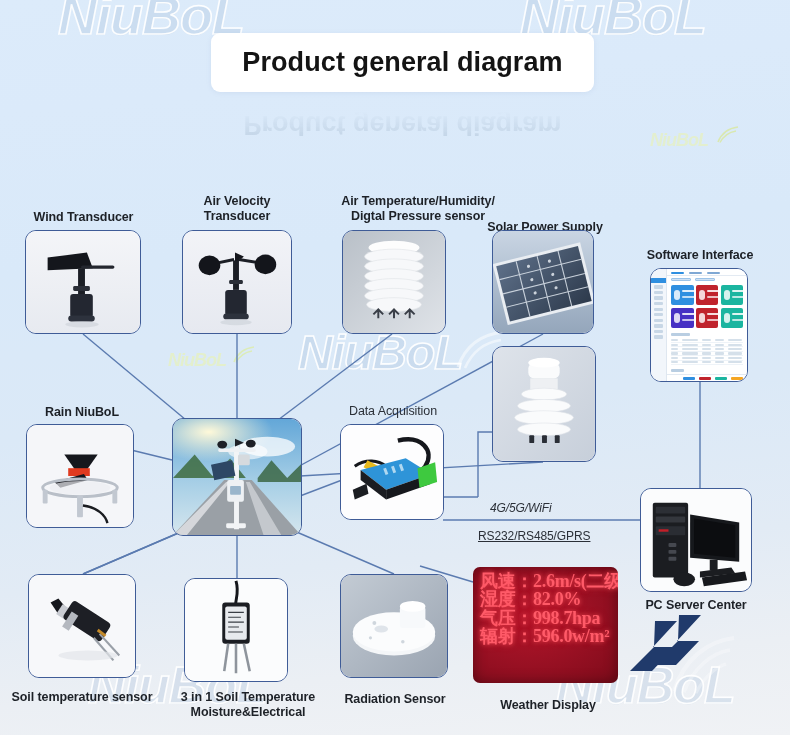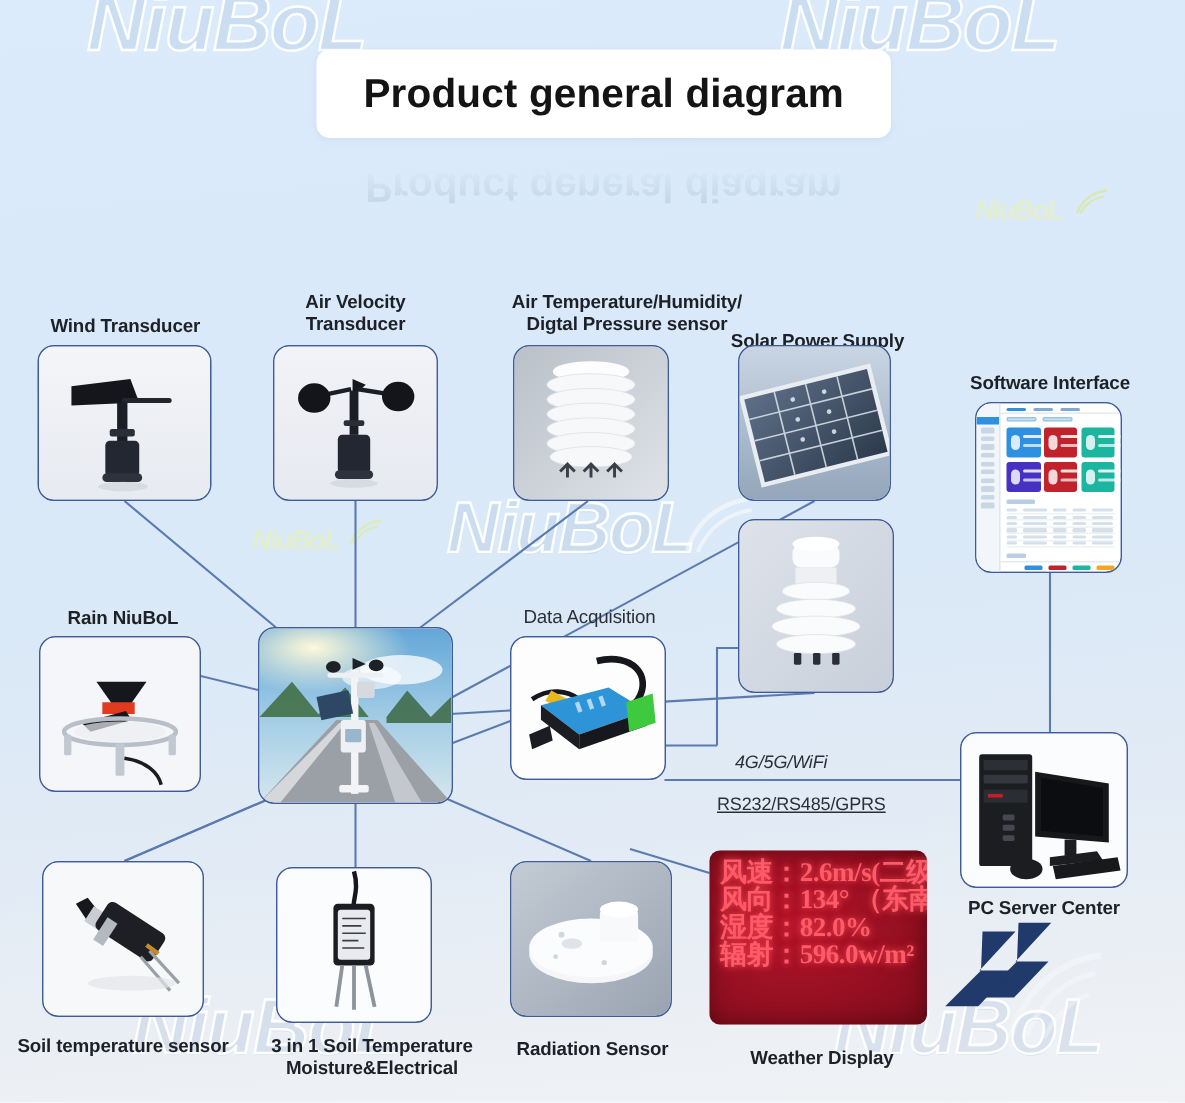--- a/index.html
+++ b/index.html
@@ -627,24 +627,24 @@
     <circle cx="30" cy="64" r="1.6" fill="#cfd6dd"></circle>
   </svg>
 </div>
 <div class="lbl" style="left:330px; top:692px; width:130px;">Radiation Sensor</div>
 
 <div class="wdisp">
   <div class="row">
     <span>风速：</span><span>2.6m/s(二级</span>
   </div>
   <div class="row">
-    <span>风向：</span><span>134°   （东南</span>
+    <span>湿度：</span><span>82.0%</span>
   </div>
   <div class="row">
-    <span>湿度：</span><span>82.0%</span>
+    <span>气压：</span><span>998.7hpa</span>
   </div>
   <div class="row">
     <span>辐射：</span><span>596.0w/m²</span>
   </div>
 </div>
 <div class="lbl" style="left:486px; top:698px; width:124px;">Weather Display</div>
 
 <div style="position:absolute; left:626px; top:615px;">
   <svg width="78" height="56" viewBox="0 0 78 56">
     <g fill="#203a6b">

